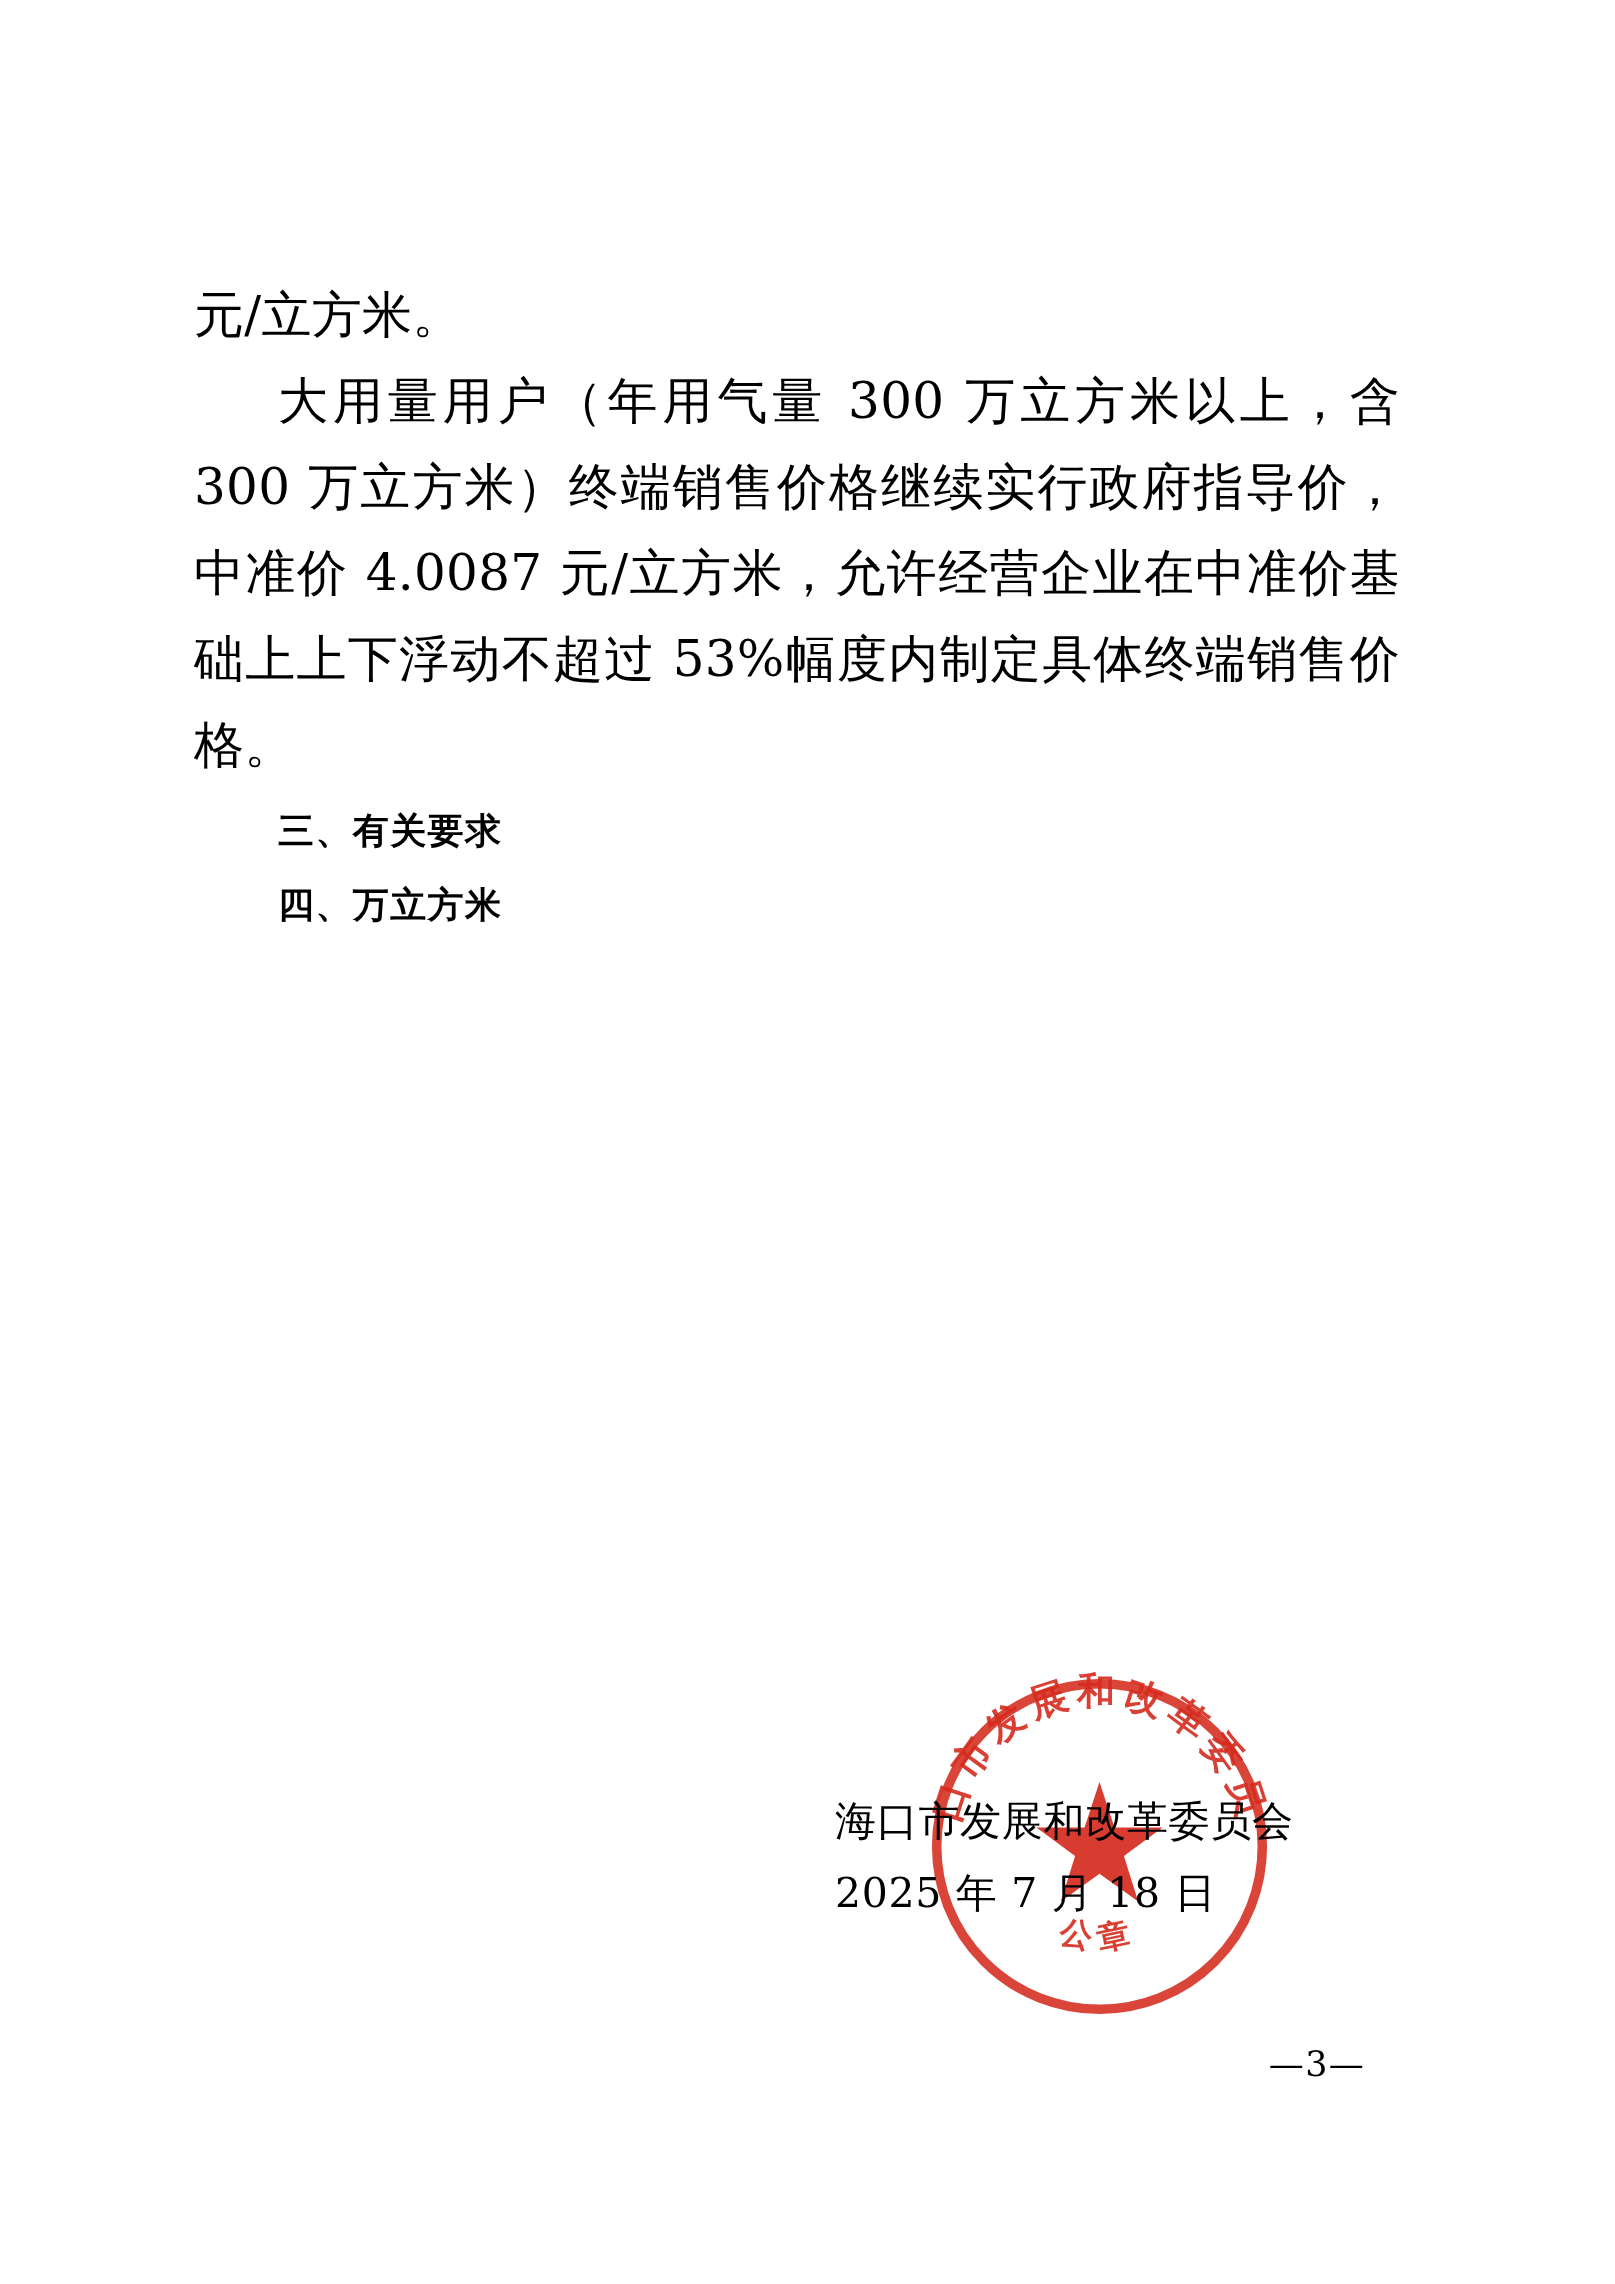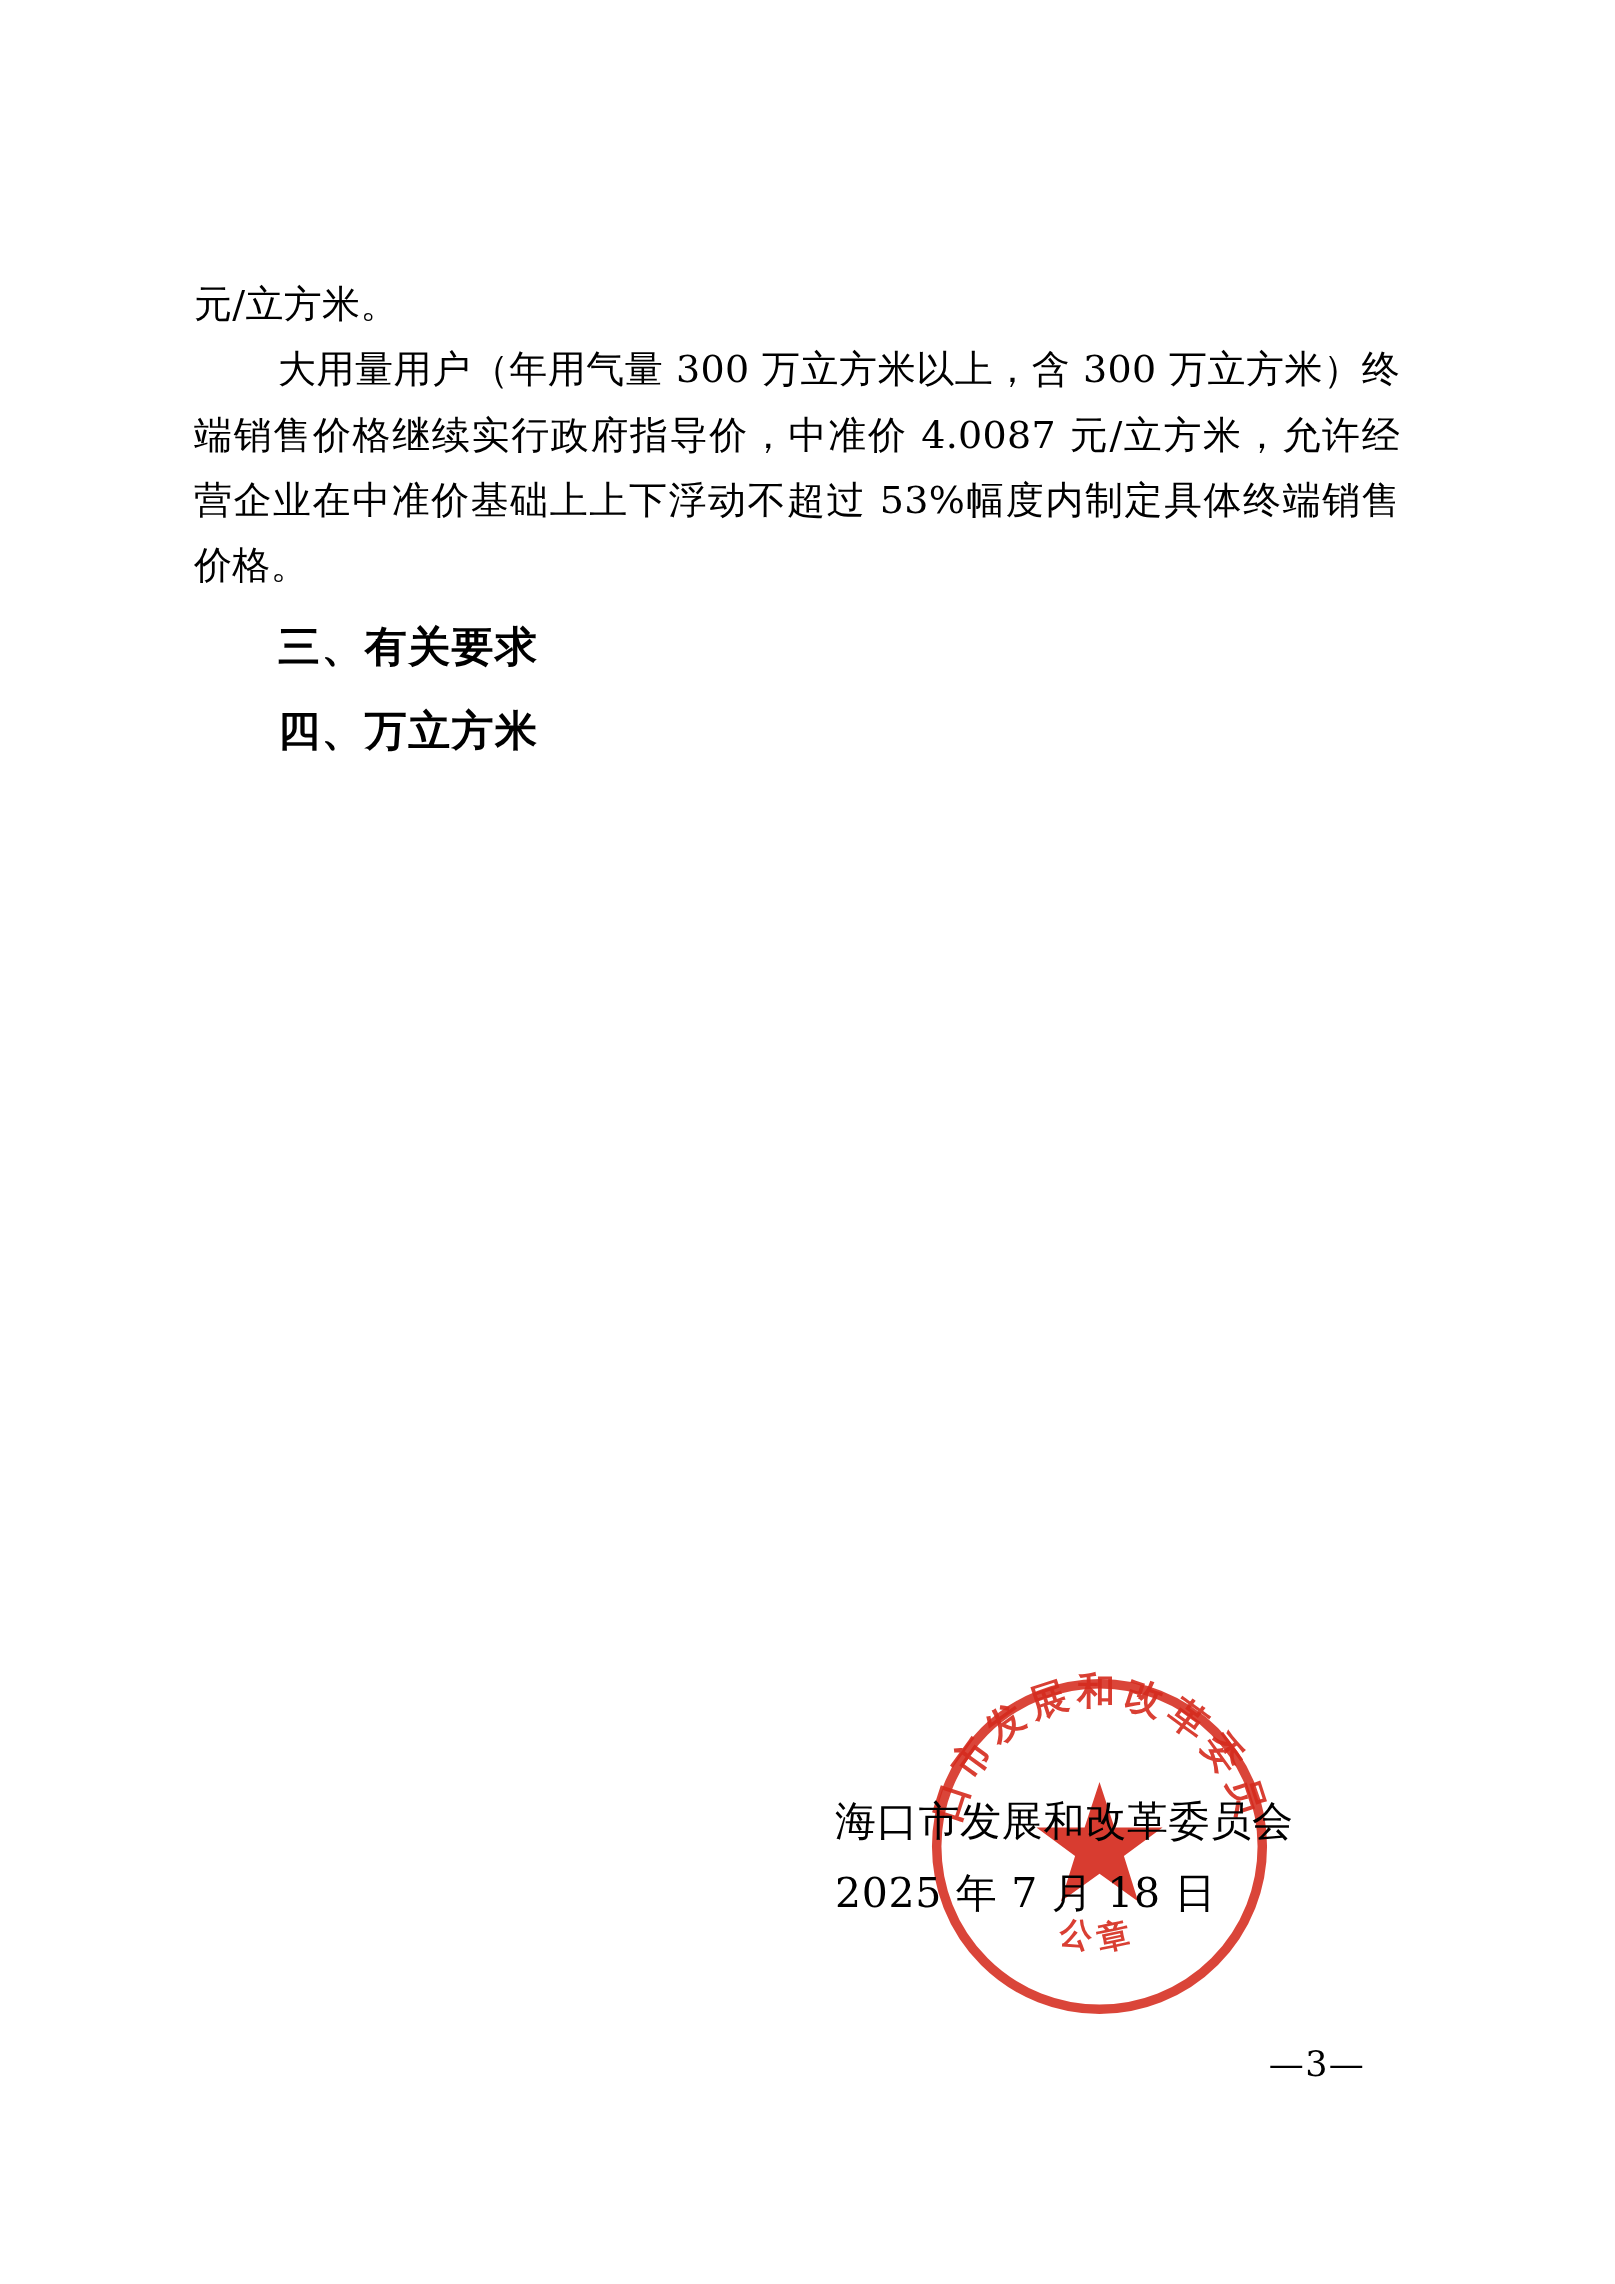--- a/index.html
+++ b/index.html
@@ -17,32 +17,32 @@
     overflow: hidden;
   }
   .content {
     position: absolute;
     left: 194px;
     top: 272px;
     width: 1222px;
   }
   p.body-text {
     margin: 0 16px 0 0;
-    font-size: 38px;
+    font-size: 50px;
     line-height: 1.72;
     text-align: justify;
     text-justify: inter-ideograph;
     letter-spacing: 0.3px;
   }
   p.indent {
     text-indent: 84px;
   }
   h2.section {
     margin: 12.2px 0 4.1px 0;
-    font-size: 42px;
+    font-size: 36px;
     line-height: 1.72;
     font-weight: bold;
     text-indent: 84px;
     font-family: "DejaVu Sans", "Liberation Sans", sans-serif;
     letter-spacing: 1.4px;
   }
   .signature {
     position: absolute;
     left: 835px;
     top: 1786px;

